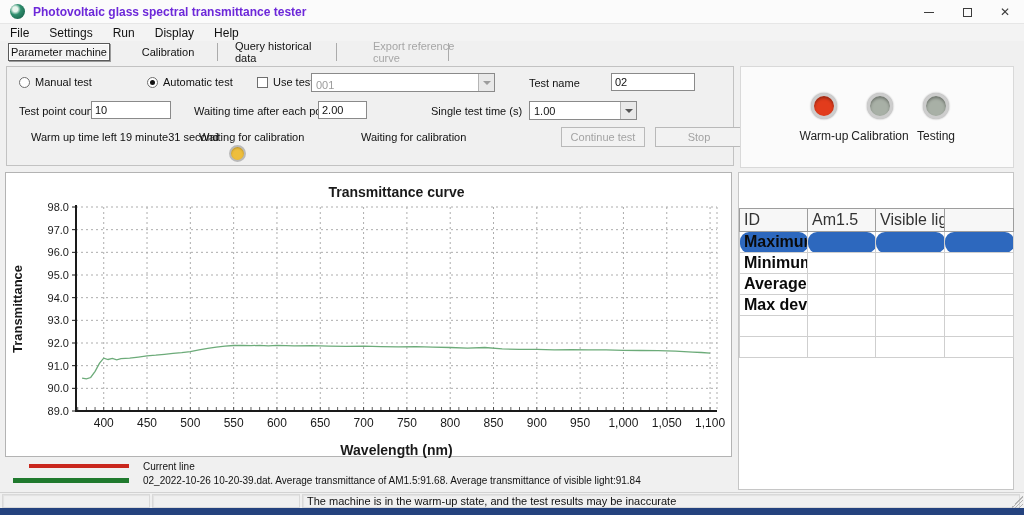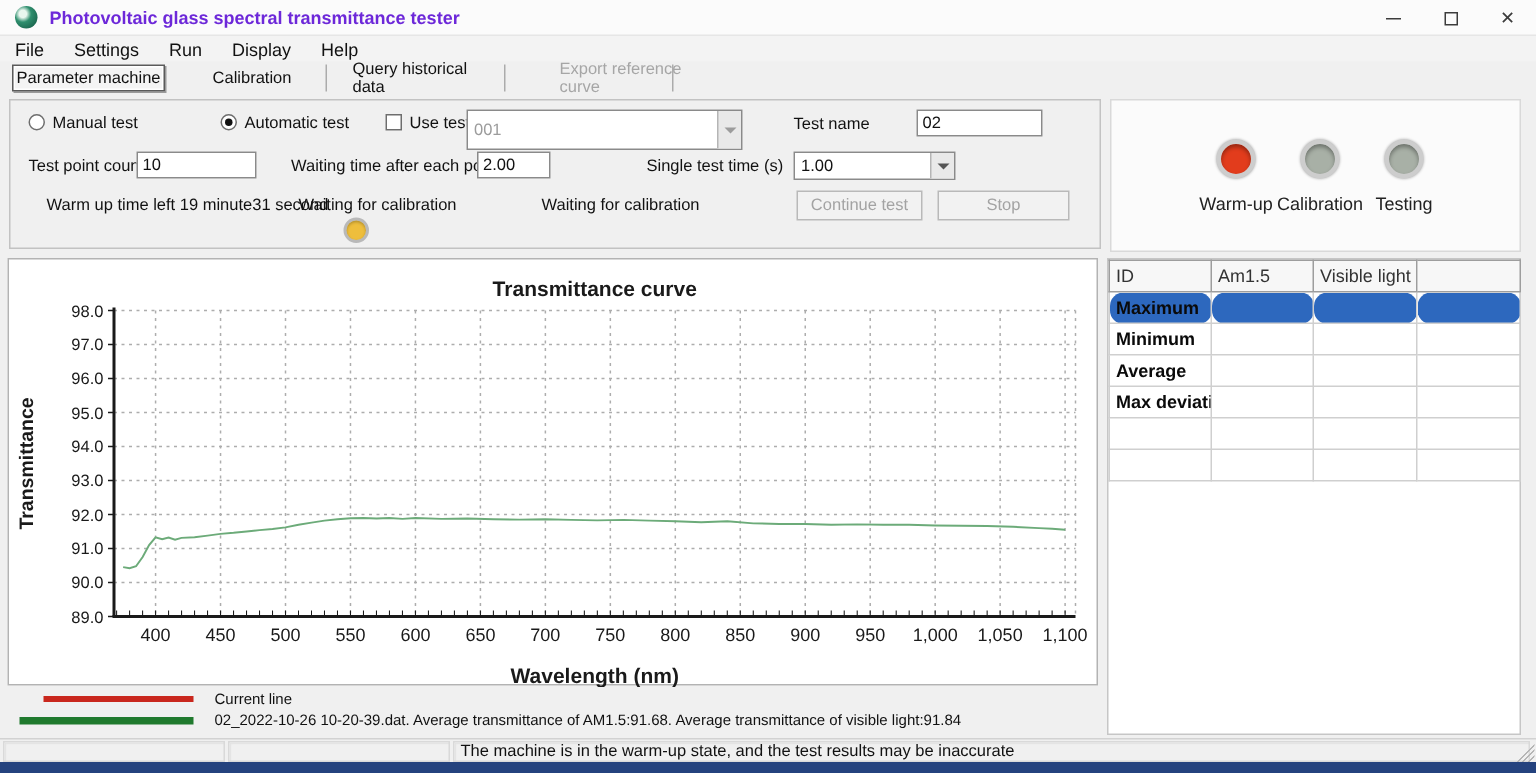--- a/index.html
+++ b/index.html
@@ -30,39 +30,39 @@
   .param-group { left:6px; top:66px; width:728px; height:100px; border:1px solid #c2c2c2; background:#f0f0f0; font-size:11px; color:#111; }
   .radio { width:11px; height:11px; border:1px solid #6e6e6e; border-radius:50%; background:#fff; display:inline-block; position:relative; vertical-align:-2px; margin-right:5px; }
   .radio.checked::after { content:""; position:absolute; left:2px; top:2px; width:5px; height:5px; border-radius:50%; background:#111; }
   .checkbox { width:11px; height:11px; border:1px solid #6e6e6e; background:#fff; display:inline-block; vertical-align:-2px; margin-right:5px; }
   .field { background:#fff; border:1px solid #8a8a8a; font-size:11px; color:#111; padding:1px 3px; font-family:"Liberation Sans",sans-serif; }
   .combo { background:#fff; border:1px solid #8a8a8a; display:flex; align-items:center; justify-content:space-between; padding-left:4px; }
   .combo .arrow-box { width:16px; align-self:stretch; background:#e9e9e9; border-left:1px solid #b5b5b5; display:flex; align-items:center; justify-content:center; }
   .tri-down { width:0; height:0; border-left:4px solid transparent; border-right:4px solid transparent; border-top:4px solid #555; }
   .combo.disabled { color:#9c9c9c; }
   .combo.disabled .tri-down { border-top-color:#9c9c9c; }
-  .btn-disabled { border:1px solid #b9b9b9; background:#f2f2f2; color:#a3a3a3; font-size:11px; display:flex; align-items:center; justify-content:center; }
+  .btn-disabled { border:1px solid #b9b9b9; background:#f2f2f2; color:#a3a3a3; font-size:11px; display:flex; align-items:center; justify-content:center;margin-left:30px; }
   .lamp-small { width:17px; height:17px; border-radius:50%; background:#eebe3c; border:2px solid #b9b9b9; box-shadow:inset 0 1px 2px rgba(0,0,0,.25); }
 
   
   .ind-panel { left:740px; top:66px; width:274px; height:102px; background:#fbfbfb; border:1px solid #d9d9d9; }
   .lamp { position:absolute; width:26px; height:26px; border-radius:50%; border:3px solid #cdcdcd; box-shadow:inset 0 2px 3px rgba(0,0,0,.35), 0 0 2px #9a9a9a; }
   .lamp-label { position:absolute; font-size:12px; color:#222; text-align:center; width:70px; }
 
   
   .chart-panel { left:5px; top:172px; width:727px; height:285px; background:#fff; border:1px solid #b3b3b3; }
 
   
   .legend { left:5px; top:458px; width:1000px; height:34px; font-size:10px; color:#111; }
   .legend-swatch { position:absolute; height:4px; }
   .legend-label { position:absolute; left:138px; white-space:nowrap; }
 
   
   .table-panel { left:738px; top:172px; width:276px; height:318px; background:#fff; border:1px solid #c6c6c6; }
-  .grid-table { border-collapse:collapse; table-layout:fixed; width:274px; font-size:12px; }
+  .grid-table { border-collapse:collapse; table-layout:fixed; width:274px; font-size:16px;margin-top:35px; }
   .grid-table th { border:1px solid #9d9d9d; background:#f7f7f7; font-weight:normal; color:#333; text-align:left; padding:2px 4px; height:21px; overflow:hidden; white-space:nowrap; }
   .grid-table td { border:1px solid #cfcfcf; height:21px; padding:1px 4px; font-weight:bold; color:#0a0a0a; overflow:hidden; white-space:nowrap; }
   .grid-table tr.selected td { background:#2d68be;border-radius:9px; }
 
   
   .statusbar { left:0; top:492px; width:1024px; height:16px; background:#f0f0f0; border-top:1px solid #d2d2d2; font-size:11px; color:#111; }
   .sb-panel { position:absolute; top:1px; height:14px; border:1px solid #d9d9d9; box-shadow:inset 1px 1px 1px rgba(0,0,0,.06); }
   .sb-text { padding:0 4px; line-height:13px; white-space:nowrap; overflow:hidden; }
   .sb-grip { position:absolute; right:1px; top:3px; width:12px; height:12px;
     background:linear-gradient(135deg, transparent 50%, #b5b5b5 50%, #b5b5b5 55%, transparent 55%, transparent 65%, #b5b5b5 65%, #b5b5b5 70%, transparent 70%, transparent 80%, #b5b5b5 80%, #b5b5b5 85%, transparent 85%); }
@@ -109,21 +109,21 @@
 
   <div class="abs" style="left:12px;top:9px;">
     <span class="radio"></span><span>Manual test</span>
   </div>
   <div class="abs" style="left:140px;top:9px;">
     <span class="radio checked"></span><span>Automatic test</span>
   </div>
   <div class="abs" style="left:250px;top:9px;">
     <span class="checkbox"></span><span>Use test path</span>
   </div>
-  <div class="abs combo disabled" style="left:304px;top:6px;width:184px;height:27px;">
+  <div class="abs combo disabled" style="left:304px;top:6px;width:184px;height:19px;align-items:flex-end;">
     <span>001</span>
     <span class="arrow-box">
         <span class="tri-down"></span>
       </span>
   </div>
   <div class="abs" style="left:522px;top:10px;">Test name</div>
   <input class="abs field" style="left: 604px; top: 6px; width: 84px; height: 18px;" value="02">
 
   <div class="abs" style="left:12px;top:38px;">Test point count</div>
   <input class="abs field" style="left: 84px; top: 34px; width: 80px; height: 18px;" value="10">

